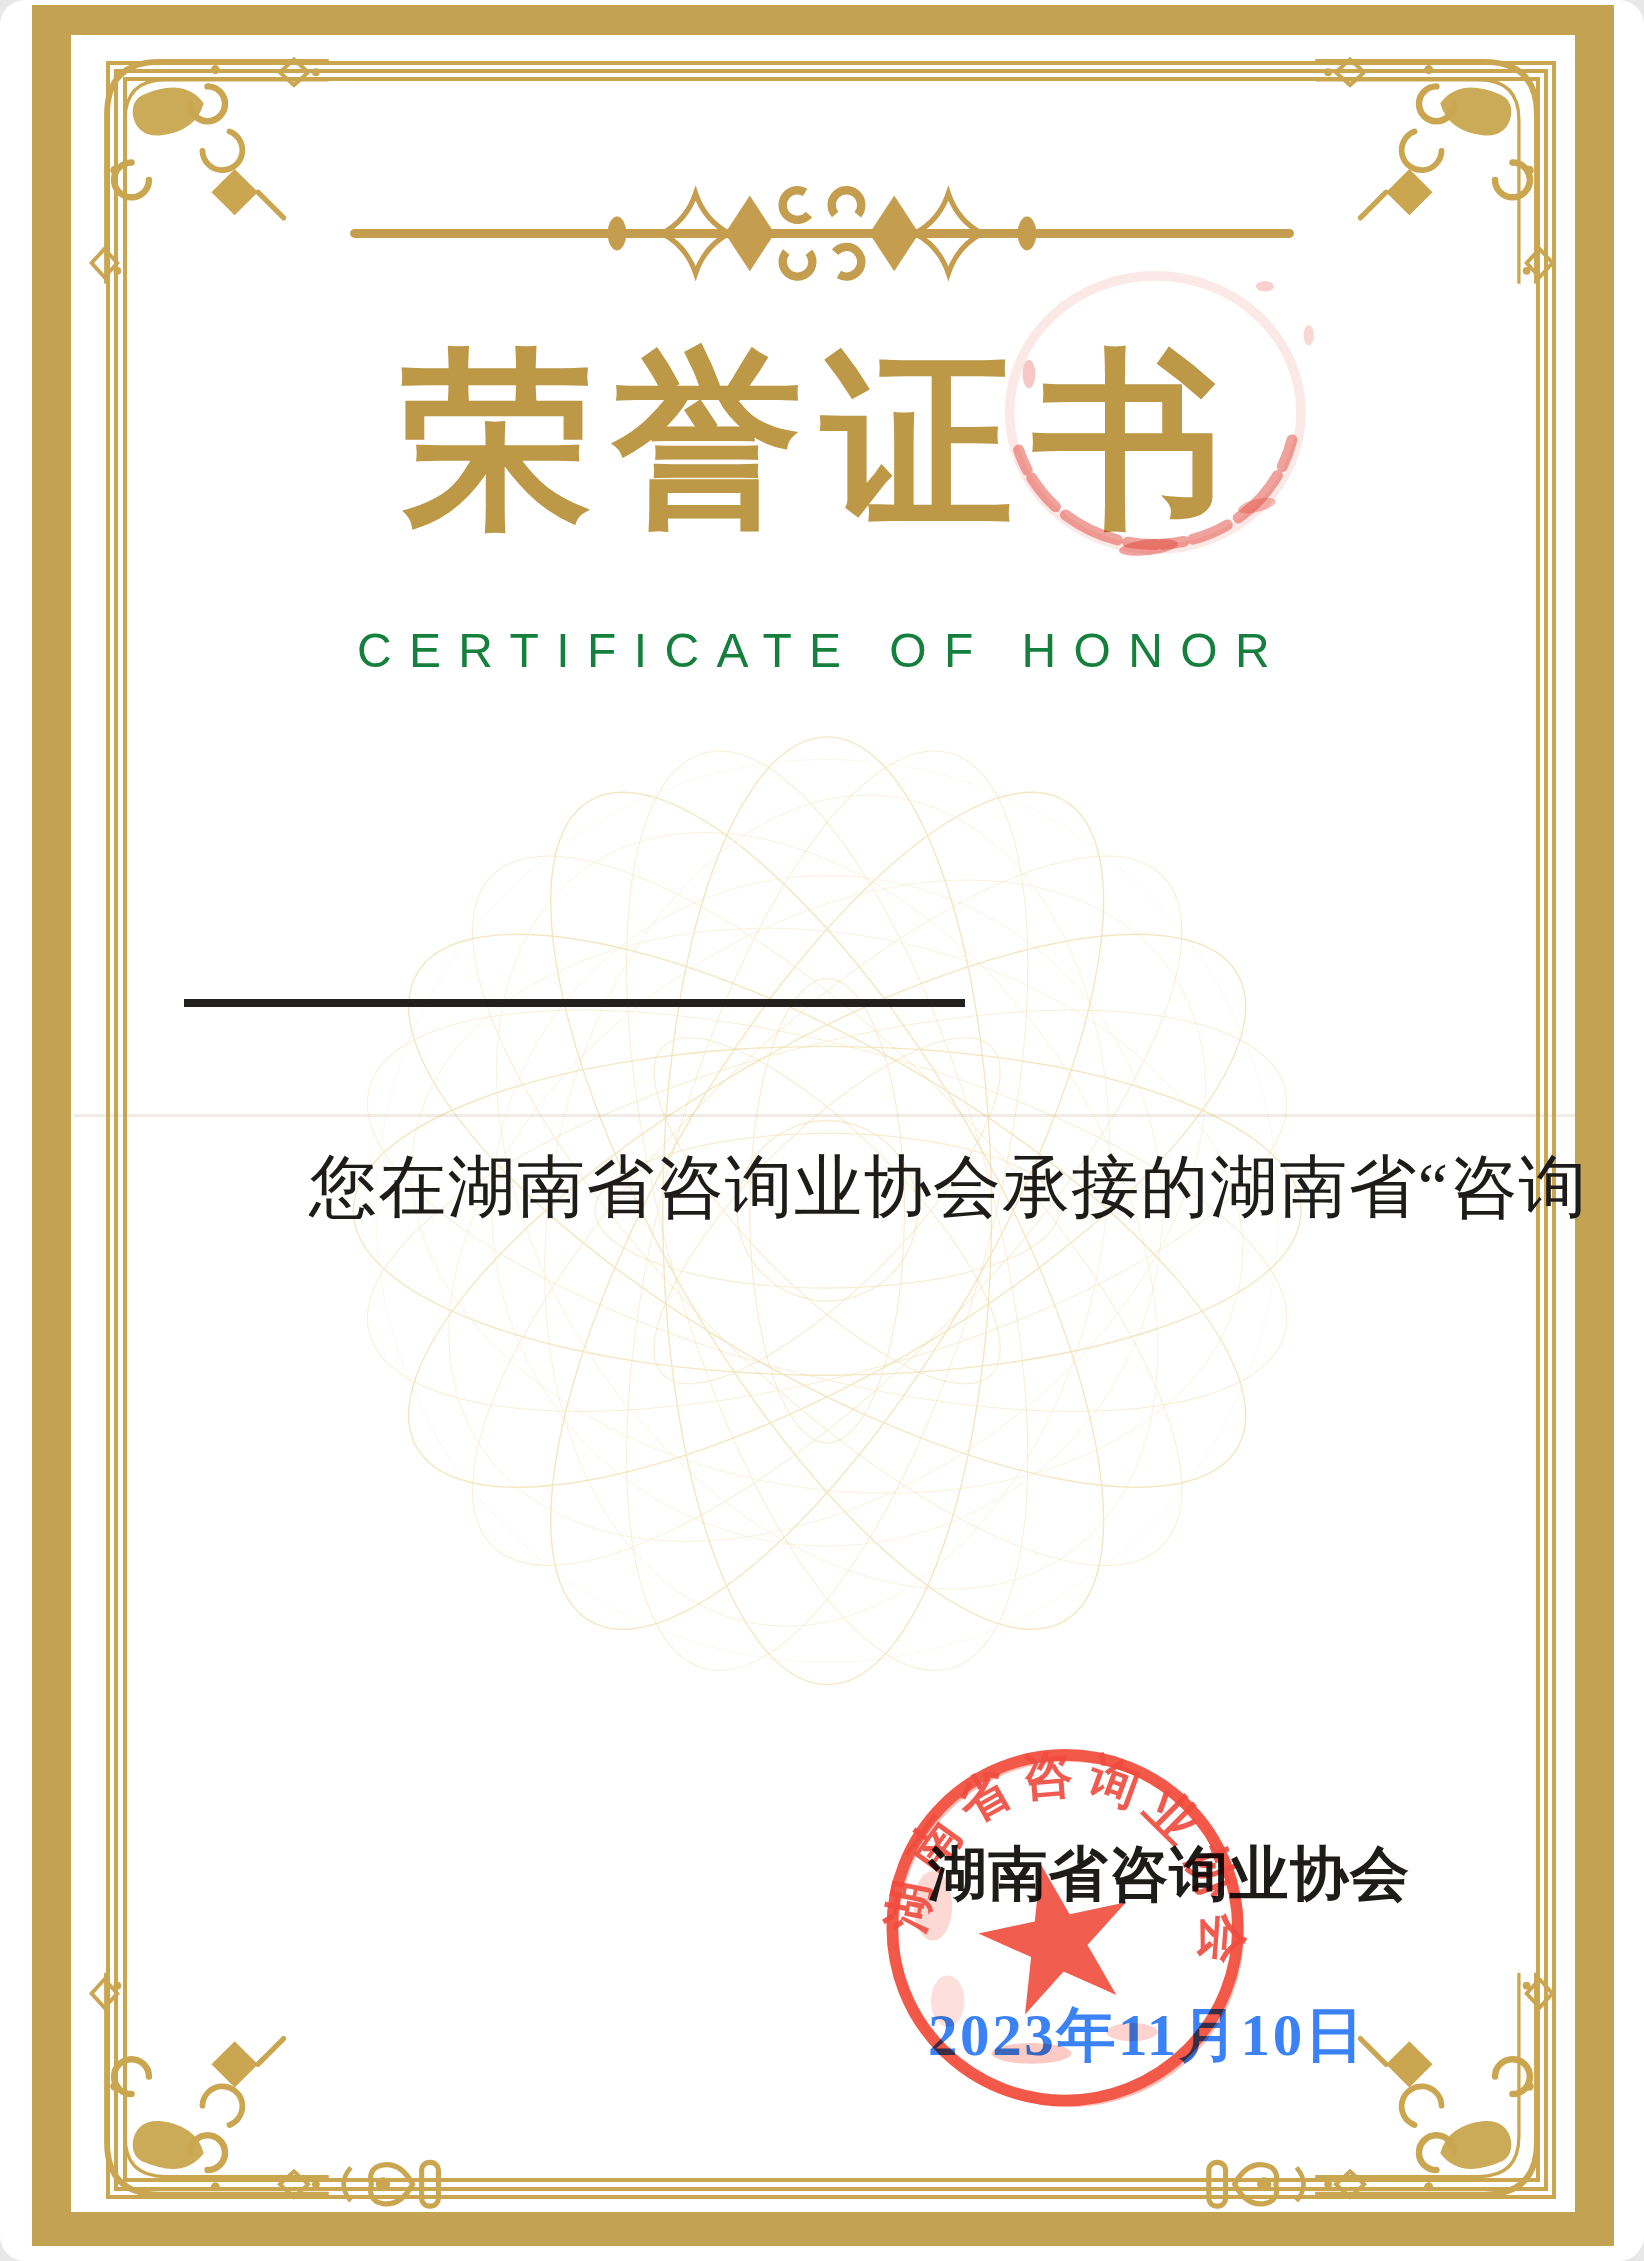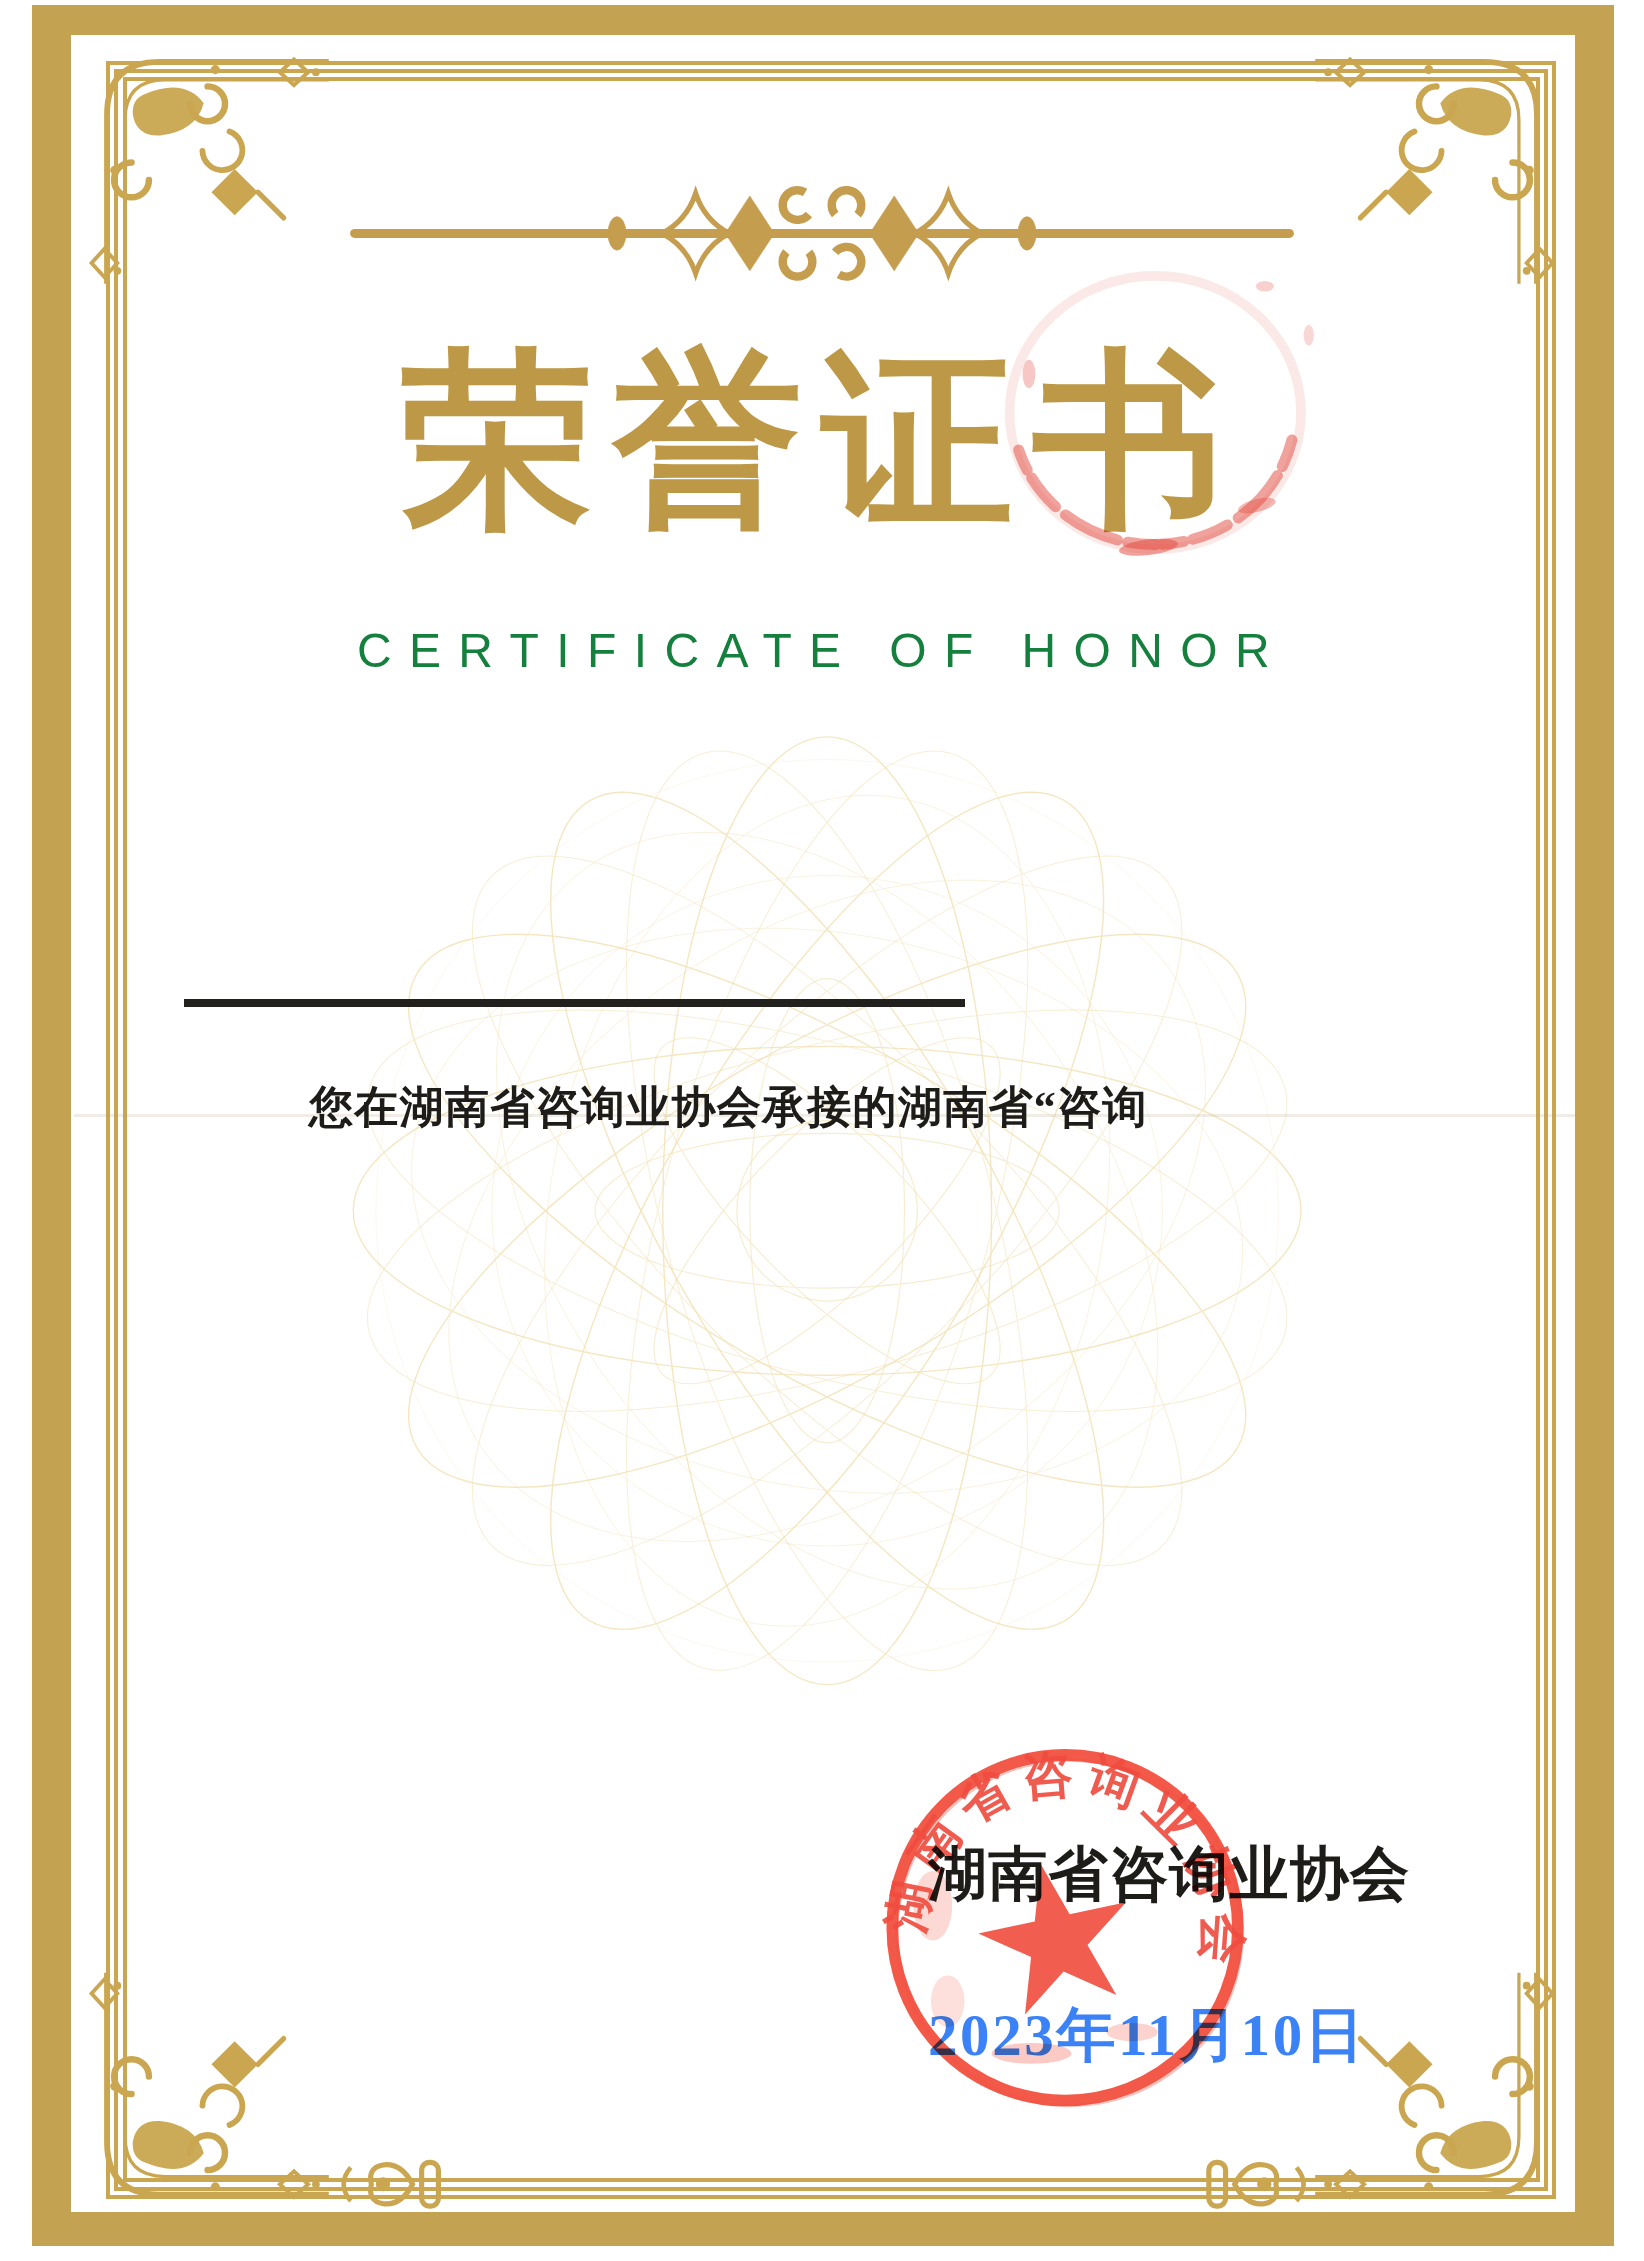--- a/index.html
+++ b/index.html
@@ -1,19 +1,20 @@
 <!DOCTYPE html>
 <html style="font-size:10.3px"><head>
 <meta charset="utf-8">
 <style>
   html,body{margin:0;padding:0;background:#e8e8e8;}
   #page{
     position:relative;width:1644px;height:2261px;background:#ffffff;
     overflow:hidden;
     font-family:"Liberation Serif","DejaVu Serif",serif;
+    border-radius:25px;
   }
   .abs{position:absolute;}
   svg{display:block;}
   #deco-bg{position:absolute;left:0;top:0;pointer-events:none;}
   #deco-stamps{position:absolute;left:0;top:0;pointer-events:none;mix-blend-mode:multiply;}
   
   #outer-band{
     left:32px;top:5.2px;right:30px;bottom:15.5px;
     border-style:solid;border-color:#c3a351;
     border-width:30px 39px 34px 39px;
@@ -36,22 +37,22 @@
   }
   #recipient{
     left:188px;top:903px;
     font-size:64px;font-weight:700;color:#1e1c19;letter-spacing:1.9px;
     line-height:1.2;white-space:nowrap;
   }
   #recipient-underline{
     left:184px;top:999px;width:781px;height:8.4px;background:#23211d;
   }
   #body-par{
-    left:188px;top:1080px;width:1283px;
-    font-size:44px;font-weight:700;color:#1e1c19;letter-spacing:1.3px;
+    left:188px;top:1145px;width:1283px;
+    font-size:68px;font-weight:400;color:#1e1c19;letter-spacing:1.3px;
   }
   .bline{height:163px;line-height:1.25;white-space:nowrap;}
   .indent{text-indent:121px;}
   .red{color:#dc2f23;}
   #issuer{
     left:928px;top:1835px;width:438px;text-align:center;
     font-size:59px;font-weight:700;color:#1e1c19;letter-spacing:1.3px;
     white-space:nowrap;
   }
   #issue-date{

